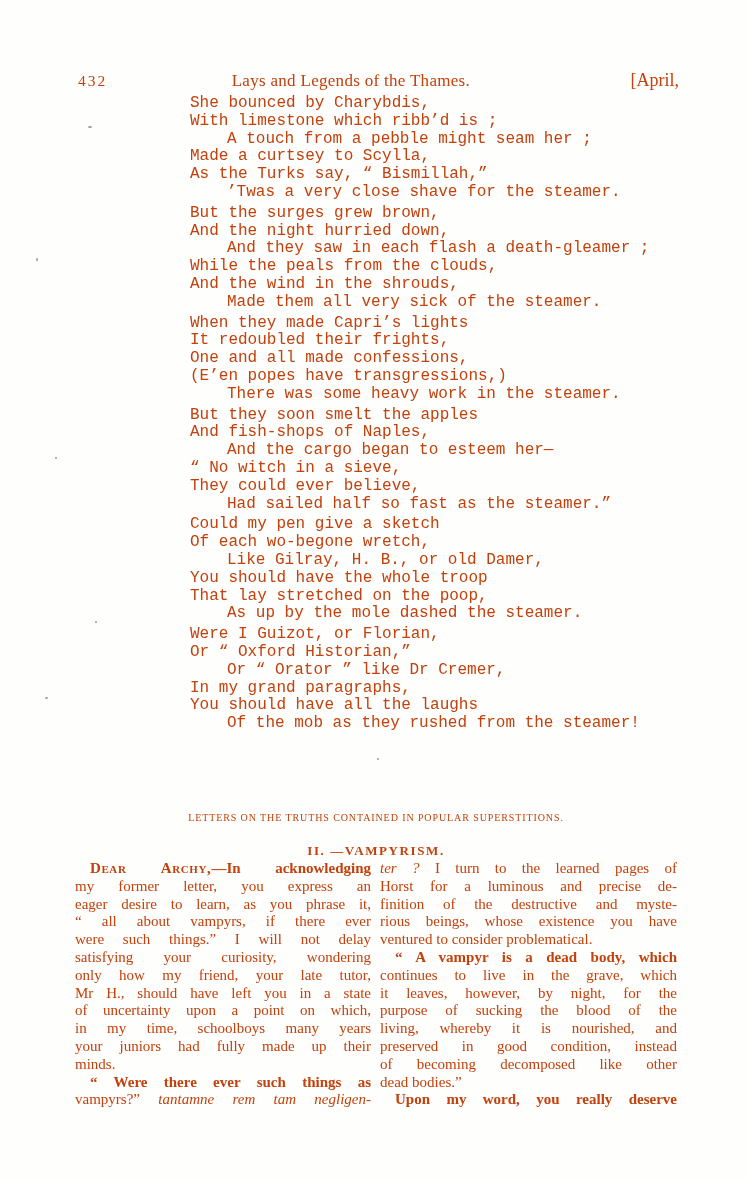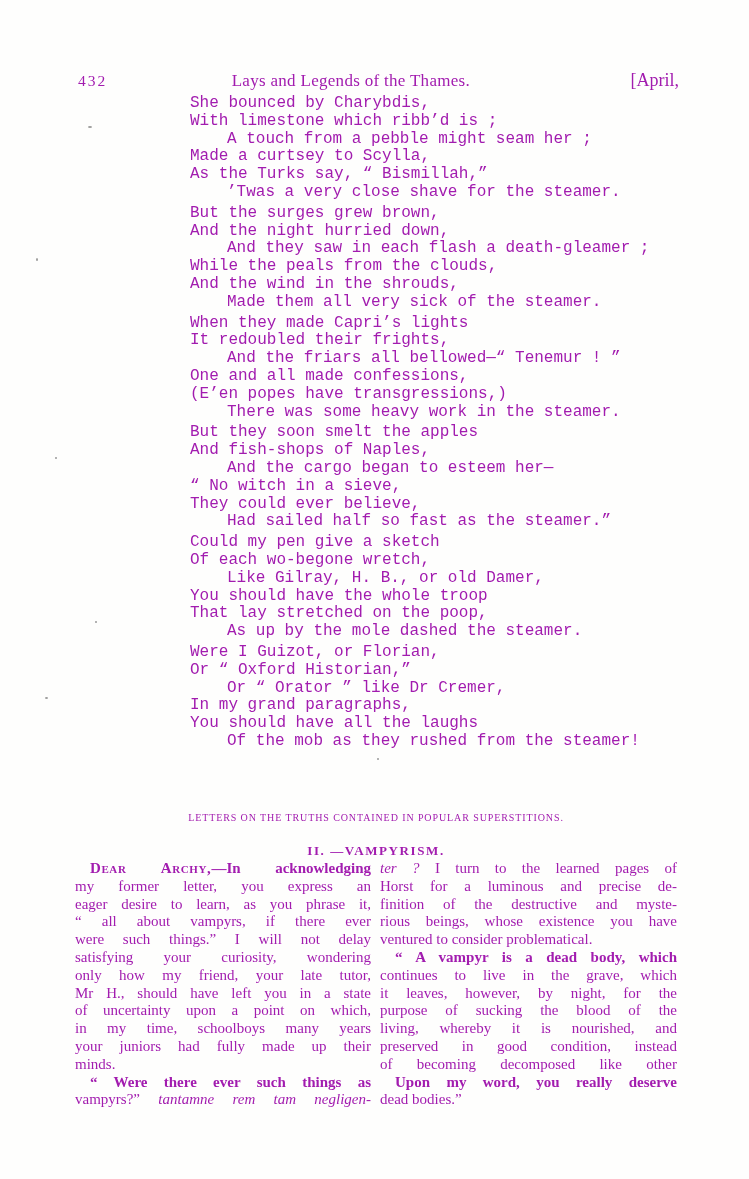--- a/index.html
+++ b/index.html
@@ -5,21 +5,21 @@
   html, body {
     margin: 0;
     padding: 0;
     background: #ffffff;
   }
   .page {
     position: relative;
     width: 749px;
     height: 1179px;
     background: #fefefd;
-    color: #a21caf;
+    color: #c2410c;
     font-family: "Liberation Serif", "DejaVu Serif", serif;
     overflow: hidden;
   }
 
   
   .running-head {
     position: absolute;
     top: 70px;
     left: 78px;
     right: 70px;
@@ -132,21 +132,20 @@
       <div class="pline">But the surges grew brown,</div>
       <div class="pline">And the night hurried down,</div>
       <div class="pline ind">And they saw in each flash a death-gleamer ;</div>
       <div class="pline">While the peals from the clouds,</div>
       <div class="pline">And the wind in the shrouds,</div>
       <div class="pline ind">Made them all very sick of the steamer.</div>
     </div>
     <div class="stanza">
       <div class="pline">When they made Capri’s lights</div>
       <div class="pline">It redoubled their frights,</div>
-      <div class="pline ind">And the friars all bellowed—“ Tenemur ! ”</div>
       <div class="pline">One and all made confessions,</div>
       <div class="pline">(E’en popes have transgressions,)</div>
       <div class="pline ind">There was some heavy work in the steamer.</div>
     </div>
     <div class="stanza">
       <div class="pline">But they soon smelt the apples</div>
       <div class="pline">And fish-shops of Naples,</div>
       <div class="pline ind">And the cargo began to esteem her—</div>
       <div class="pline">“ No witch in a sieve,</div>
       <div class="pline">They could ever believe,</div>
@@ -196,22 +195,22 @@
     <div class="cl">finition of the destructive and myste-</div>
     <div class="cl">rious beings, whose existence you have</div>
     <div class="cl end">ventured to consider problematical.</div>
     <div class="cl par">“ A vampyr is a dead body, which</div>
     <div class="cl">continues to live in the grave, which</div>
     <div class="cl">it leaves, however, by night, for the</div>
     <div class="cl">purpose of sucking the blood of the</div>
     <div class="cl">living, whereby it is nourished, and</div>
     <div class="cl">preserved in good condition, instead</div>
     <div class="cl">of becoming decomposed like other</div>
+    <div class="cl end">dead bodies.”</div>
     <div class="cl par">Upon my word, you really deserve</div>
-    <div class="cl end">dead bodies.”</div>
   </div>
 
   <div class="speck s1"></div>
   <div class="speck s2"></div>
   <div class="speck s3"></div>
   <div class="speck s4"></div>
   <div class="speck s5"></div>
   <div class="speck s6"></div>
 
 </div>

